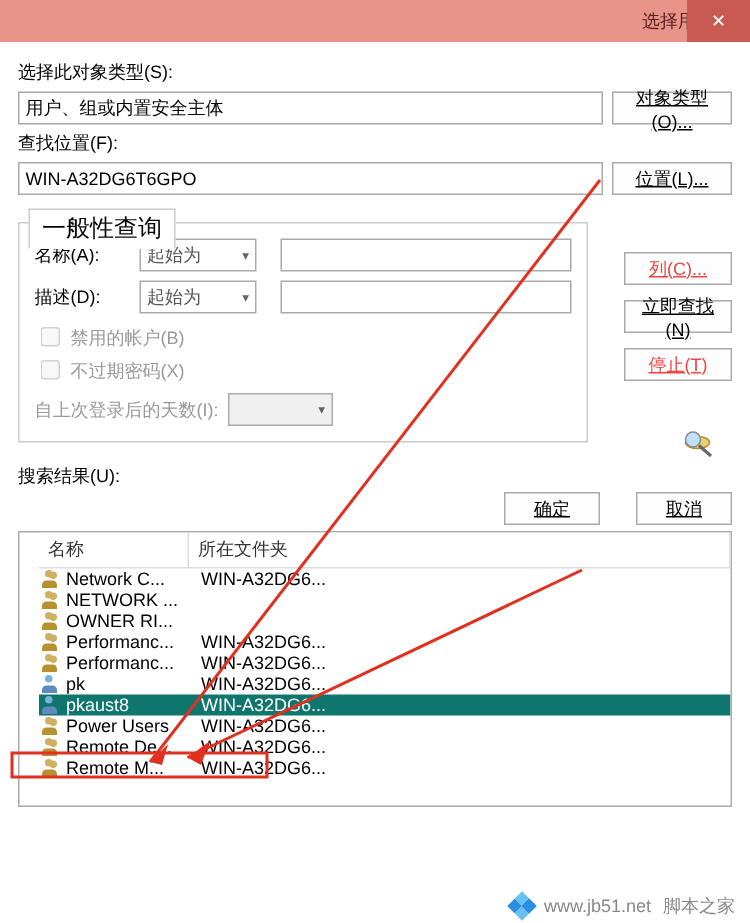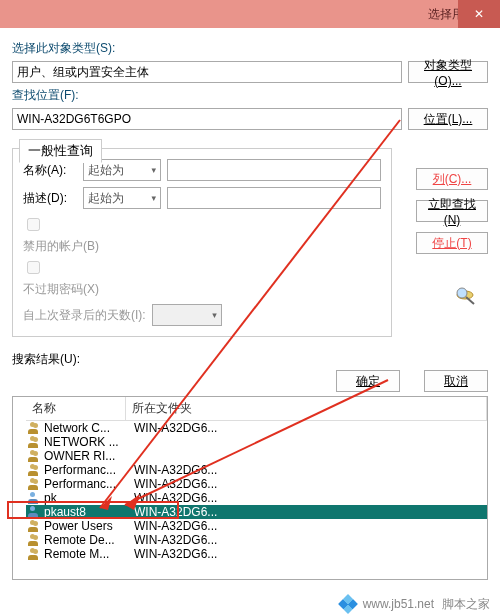--- a/index.html
+++ b/index.html
@@ -1,31 +1,31 @@
 <!DOCTYPE html>
 <html><head>
 <meta charset="utf-8">
 <style>
 * { box-sizing: border-box; font-family: "Microsoft YaHei", Tahoma, sans-serif; font-size: 12px; }
 body { margin: 0; background: #fff; width: 500px; height: 615px; overflow: hidden; position: relative; }
 .titlebar { height: 28px; background: #e9948b; display: flex; align-items: center; justify-content: flex-end; color: #5a2020; position: relative; }
 .titlebar .close { position: absolute; right: 0; top: 0; width: 42px; height: 28px; background: #c85a52; color: #fff; display: flex; align-items: center; justify-content: center; font-size: 13px; }
 .pad { padding: 8px 12px; }
 .row { display: flex; align-items: center; margin: 4px 0; gap: 6px; }
-.row label { color: #0c4a6e; }
+.row label { color: #000000; }
 input.text { height: 22px; border: 1px solid #aaa; padding: 2px 4px; background: #fff; }
 .btn { height: 22px; border: 1px solid #aaa; background: #fdfdfd; padding: 0 10px; display: inline-flex; align-items: center; justify-content: center; color: #000; text-decoration: underline; }
 .btn.wide { width: 80px; }
 .btn.disabled { color: #ef4444; }
 .groupbox { border: 1px solid #ccc; margin: 6px 12px 0 12px; position: relative; padding: 10px 10px 6px 10px; }
-.grouptab { position: absolute; top: -10px; left: 6px; border: 1px solid #ccc; border-bottom: 1px solid #fff; background: #fff; padding: 2px 8px; font-size: 13px; }
-.grid2 { display: grid; grid-template-columns: 54px 78px 1fr; gap: 6px 6px; align-items: center; }
+.grouptab { position: absolute; top: -10px; left: 6px; border: 1px solid #ccc; border-bottom: 1px solid #fff; background: #fff; padding: 2px 8px; font-size: 16px; }
+.grid2 { display: grid; grid-template-columns: 54px 78px 1fr; gap: 6px 16px; align-items: center; }
 .select { height: 22px; border: 1px solid #aaa; background: #fff; display: flex; align-items: center; justify-content: space-between; padding: 0 4px; color: #555; }
 .chev { font-size: 9px; color: #666; }
-.chk { display: flex; align-items: flex-start; gap: 4px; color: #999; margin: 3px 0; flex-direction: column; }
+.chk { display: flex; align-items: flex-end; gap: 4px; color: #999; margin: 3px 0; }
 .chk input { accent-color: #999; }
 .sidebtns { position: absolute; right: 12px; top: 168px; display: flex; flex-direction: column; gap: 10px; }
 .sidebtns .btn { width: 72px; }
 .magnifier { position: absolute; right: 18px; top: 284px; width: 30px; height: 22px; }
 .resultslabel { margin: 14px 12px 2px 12px; }
 .botbtns { display: flex; gap: 24px; justify-content: flex-end; margin: 2px 12px 4px 0; }
 .table { border: 1px solid #aaa; margin: 0 12px; height: 184px; overflow: hidden; background: #fff; position: relative; padding-left: 13px; }
 .thead { display: flex; background: #fff; border-bottom: 1px solid #ddd; }
 .thead div { padding: 3px 6px; border-right: 1px solid #ddd; color: #333; }
 .col1 { width: 100px; }

